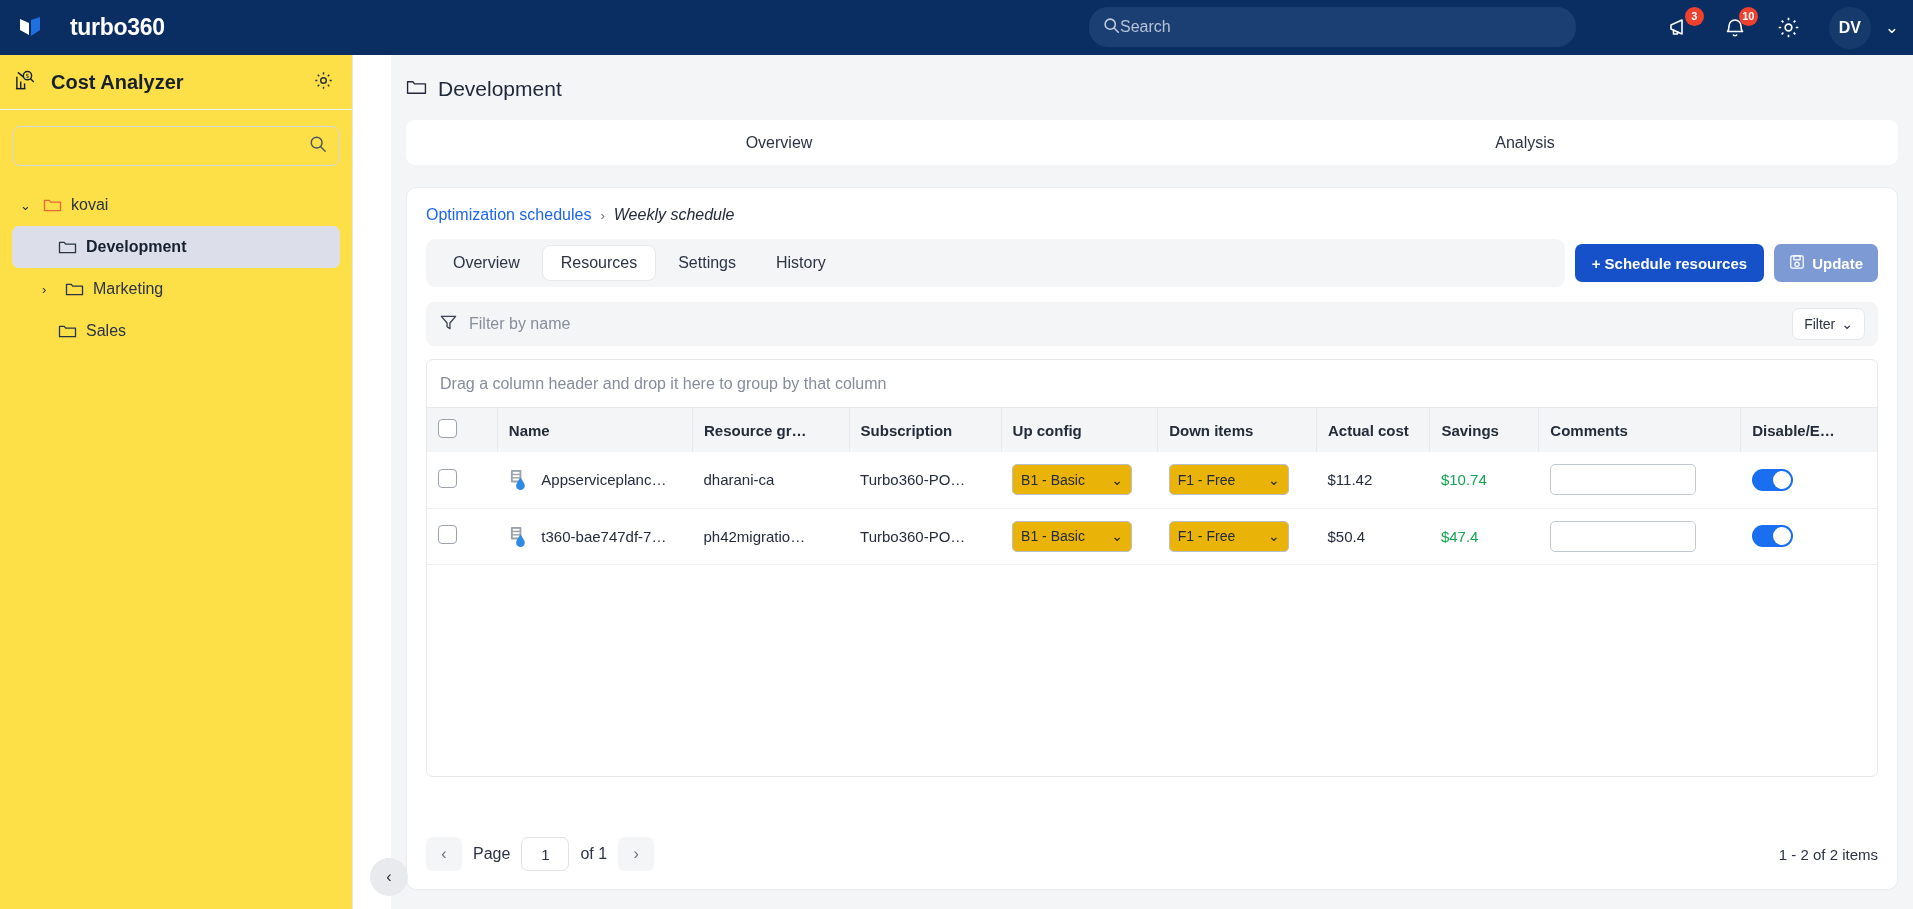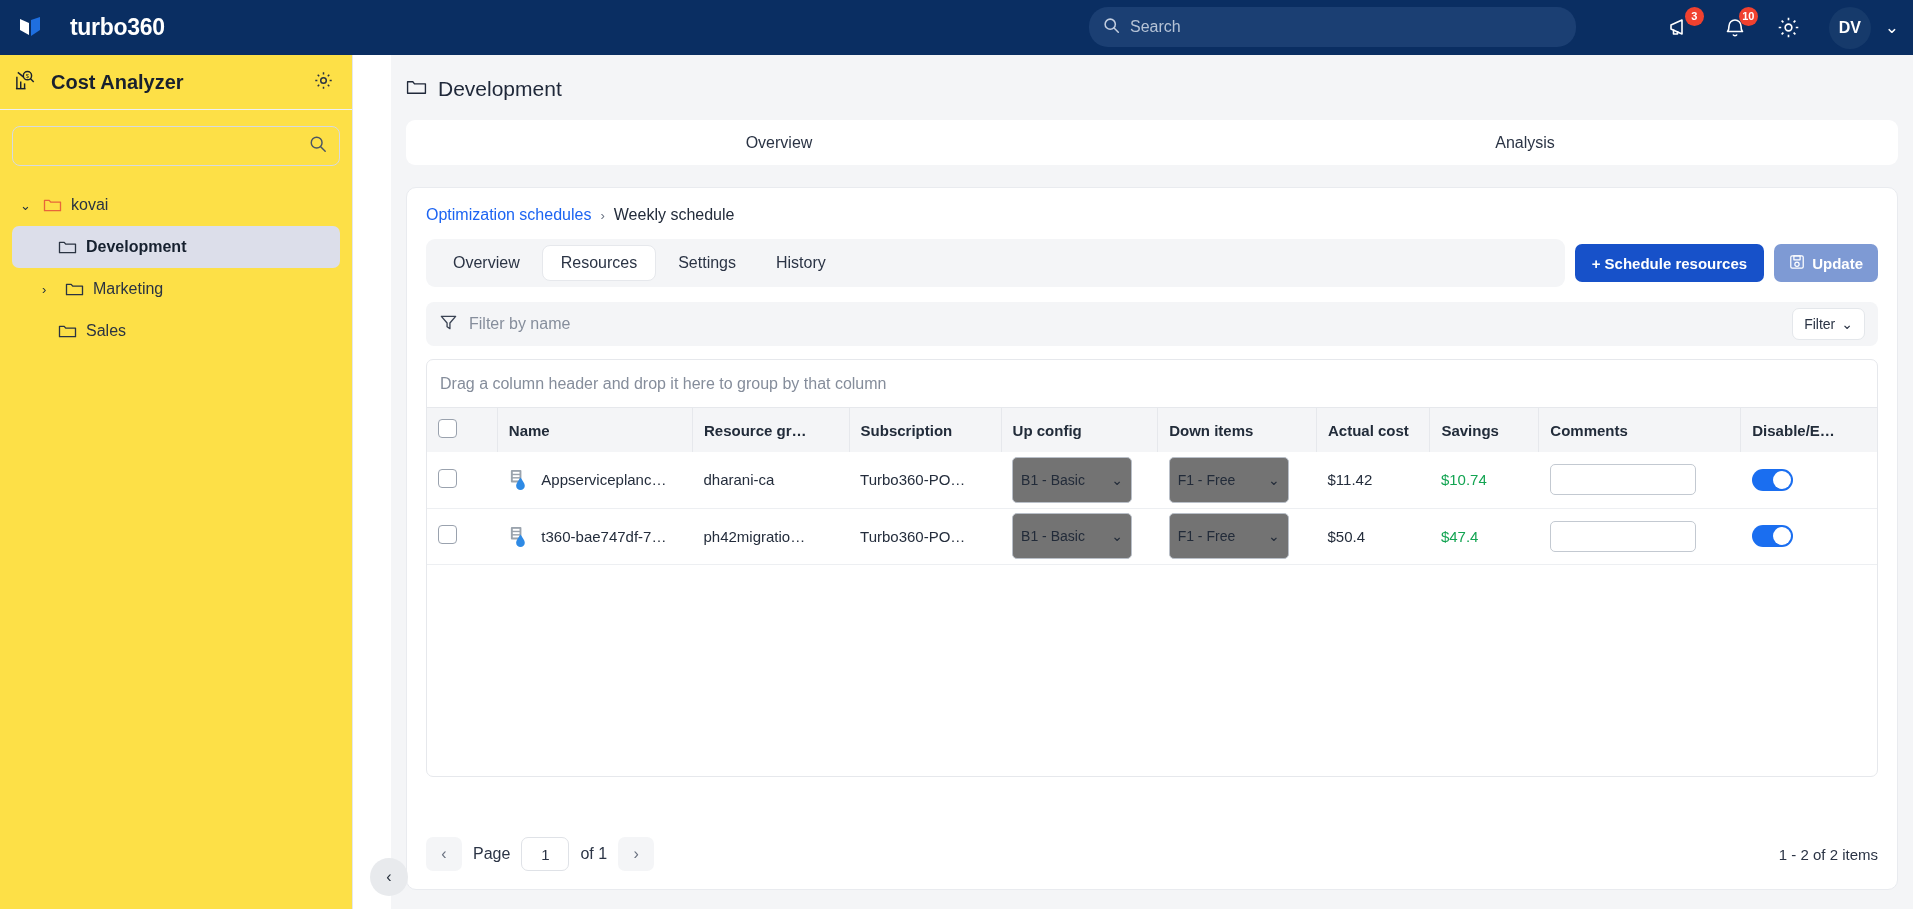--- a/index.html
+++ b/index.html
@@ -19,21 +19,21 @@
     display: flex; align-items: center;
   }
   .brand { display: flex; align-items: center; gap: 24px; padding-left: 16px; width: 390px; }
   .logo-mark { width: 30px; height: 30px; position: relative; }
   .brand-name {
     color: #ffffff; font-size: 23px; font-weight: bold; letter-spacing: -0.3px;
   }
   .search-wrap {
     position: absolute; left: 1089px; top: 7px; width: 487px; height: 40px;
     background: #1b3f73; border-radius: 19px;
-    display: flex; align-items: center; gap: 10px; padding: 0 14px;
+    display: flex; align-items: center; gap: 0; padding: 0 14px;
   }
   .search-input {
     background: transparent; border: none; outline: none;
     color: #cbd5e1; font-size: 16px; font-family: "Liberation Sans", sans-serif;
     width: 100%;
   }
   .search-input::placeholder { color: #b6c3d6; }
   .topbar-right {
     position: absolute; right: 14px; top: 0; height: 55px;
     display: flex; align-items: center; gap: 26px;
@@ -111,21 +111,21 @@
   .tab.active { background: #dfe0ea; border-radius: 9px; }
 
   .card {
     margin: 22px 15px 0 15px; background: #ffffff;
     border-radius: 10px; border: 1px solid #e9ebef;
     height: 703px; padding: 18px 19px 0 19px; position: relative;
   }
   .crumb { font-size: 16px; display: flex; align-items: center; gap: 9px; }
   .crumb a { color: #1c64f2; text-decoration: none; cursor: pointer; }
   .crumb .sep { color: #6b7484; font-size: 13px; }
-  .crumb .cur { color: #232c3b; }
+  .crumb .cur { color: #232c3b; font-style: italic; }
 
   .subtab-row { display: flex; align-items: center; margin-top: 15px; gap: 10px; }
   .subtabs {
     flex: 1; background: #f4f5f7; border-radius: 9px; height: 48px;
     display: flex; align-items: center; padding: 0 9px; gap: 4px;
   }
   .subtab {
     padding: 0 18px; height: 36px; display: flex; align-items: center;
     font-size: 16px; color: #2b3445; border-radius: 8px; cursor: pointer;
   }
@@ -180,22 +180,22 @@
     border-bottom: 1px solid #edeff2; white-space: nowrap;
     overflow: hidden; text-overflow: ellipsis;
   }
   .cb {
     width: 19px; height: 19px; border: 1px solid #9aa2ae; border-radius: 4px;
     background: #fff; cursor: pointer; display: inline-block;
   }
   .res-name { display: flex; align-items: center; gap: 10px; }
   .res-ico { width: 23px; height: 23px; flex: 0 0 auto; }
   .sel {
-    width: 120px; height: 46px; border: 1px solid #b9bfc8; border-radius: 5px;
-    background: #737373; font-size: 14px; color: #222b39;
+    width: 120px; height: 31px; border: 1px solid #b9bfc8; border-radius: 5px;
+    background: #eab308; font-size: 14px; color: #222b39;
     display: flex; align-items: center; justify-content: space-between;
     padding: 0 8px; cursor: pointer;
   }
   .savings { color: #13a452; }
   .comment-box {
     width: 146px; height: 31px; border: 1px solid #c3c9d1; border-radius: 5px;
     background: #fff; cursor: text;
   }
   .toggle {
     width: 41px; height: 22px; border-radius: 11px; background: #1a6ef0;

